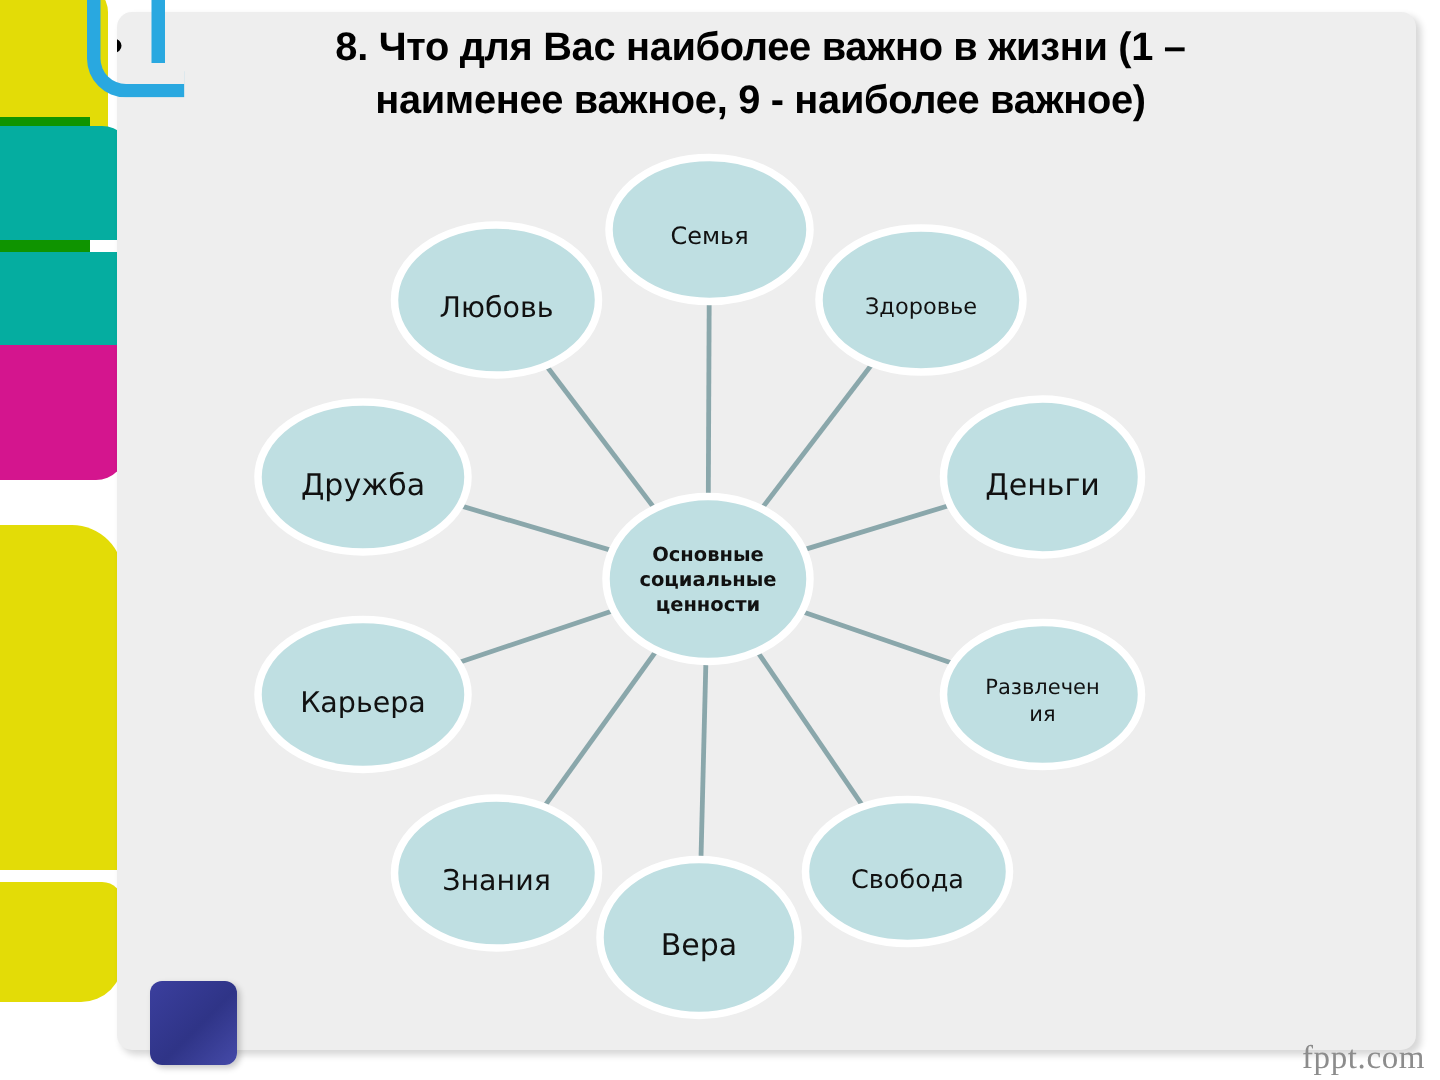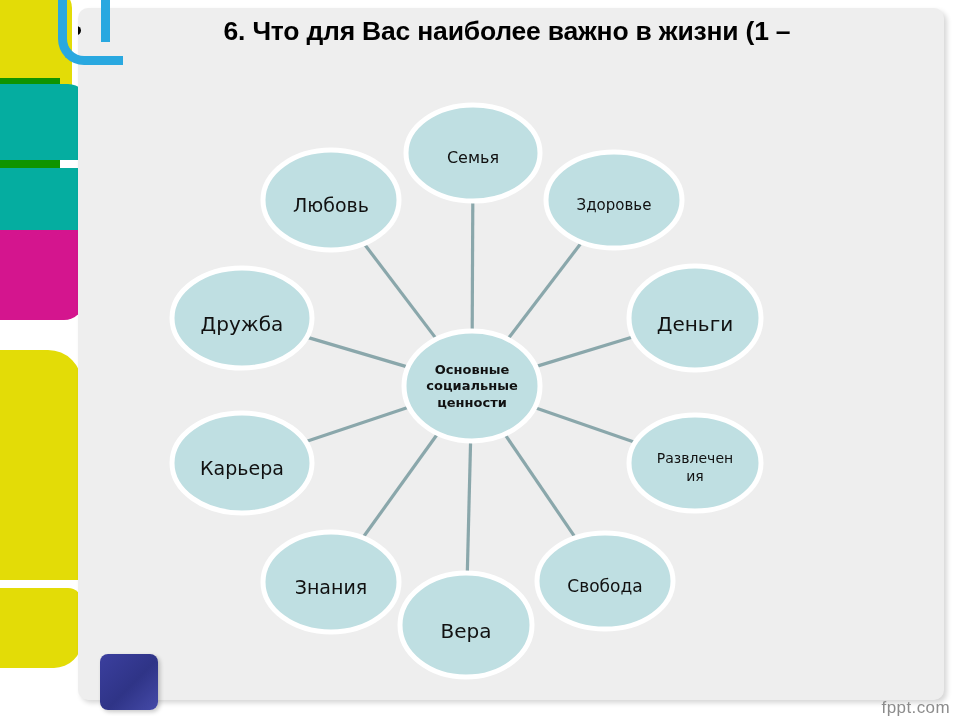--- a/index.html
+++ b/index.html
@@ -209,22 +209,22 @@
     font-weight: bold;
     font-size: 13px;
   }
 
   
   #watermark {
     position: absolute;
     right: 10px;
     bottom: 2px;
     z-index: 12;
-    font-family: Liberation Sans, sans-serif;
-    font-size: 17px;
+    font-family: Liberation Serif, serif;
+    font-size: 22px;
     color: #8c8c8c;
     letter-spacing: 0.4px;
   }
 </style>
 </head>
 <body>
 
 <div id="slide">
 
   <div class="deco deco-yellow-top"></div>
@@ -236,22 +236,23 @@
   <div class="deco deco-yellow-mid"></div>
   <div class="deco deco-yellow-bot"></div>
   <div class="deco deco-blue-hook"></div>
   <div class="deco deco-blue-hook-top"></div>
   <div class="deco deco-blue-square"></div>
 
   <div id="panel">
     <div id="title-row">
       <span id="bullet-dot"></span>
       <h1 id="slide-title">
-        <span>6. Что для Вас наиболее важно в жизни (1 –</span>
+        <span>8. Что для Вас наиболее важно в жизни (1 –</span>
         <br>
+        <span>наименее важное, 9 - наиболее важное)</span>
       </h1>
     </div>
   </div>
 
   <div id="diagram">
     <svg viewBox="0 0 866 692" xmlns="http://www.w3.org/2000/svg">
       <g id="edges-layer">
           <line x1="404.2" y1="323.0" x2="404.8" y2="193.0" class="connector"></line>
           <line x1="439.7" y1="331.2" x2="513.7" y2="234.3" class="connector"></line>
           <line x1="467.6" y1="358.6" x2="565.4" y2="328.8" class="connector"></line>

